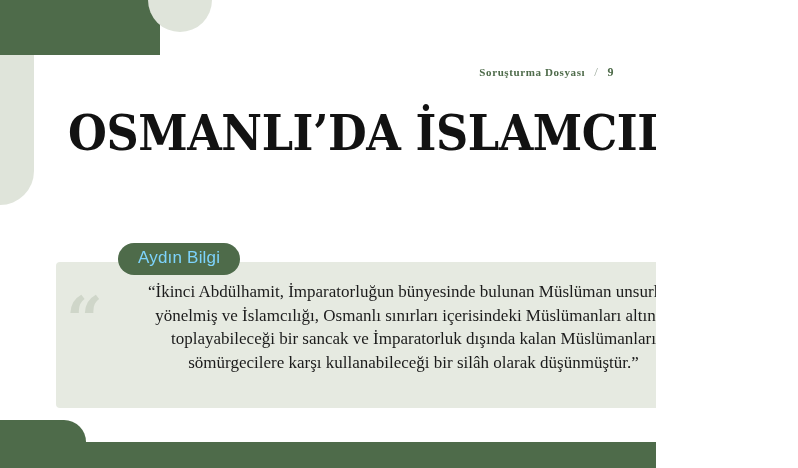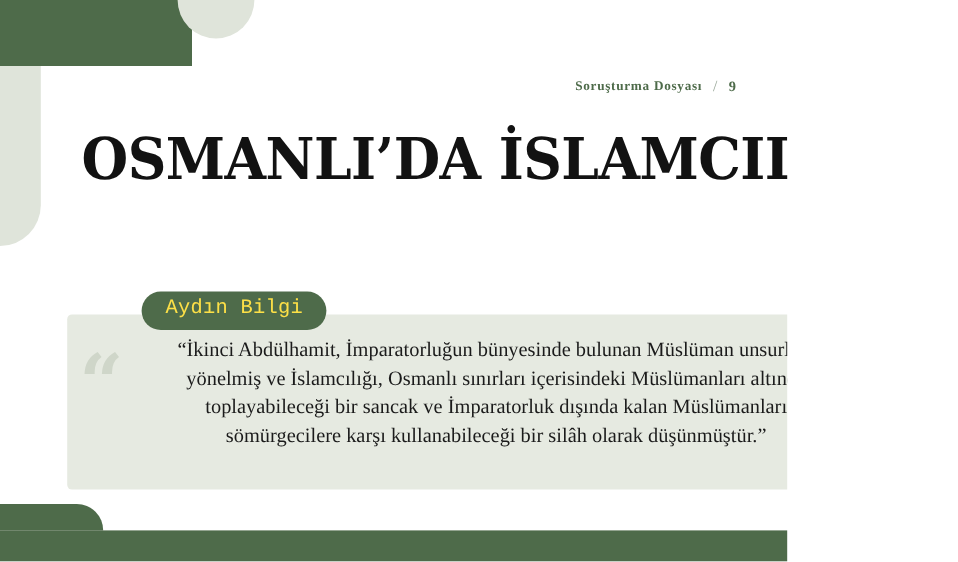--- a/index.html
+++ b/index.html
@@ -118,24 +118,24 @@
     width: 662px;
     height: 146px;
     background: #e6eae1;
     border-radius: 4px;
   }
   .author-badge {
     position: absolute;
     left: 118px;
     top: 243px;
     background: #4e6b4a;
-    color: #fde047;
+    color: #7dd3fc;
     border-radius: 16px;
     padding: 5px 20px 7px 20px;
-    font-family: Liberation Mono, monospace;
+    font-family: Liberation Sans, sans-serif;
     font-size: 17px;
     line-height: 20px;
     letter-spacing: 0.2px;
     white-space: nowrap;
   }
   .quote-mark {
     position: absolute;
     left: 66px;
     top: 296px;
     font-family: "DejaVu Serif", serif;

